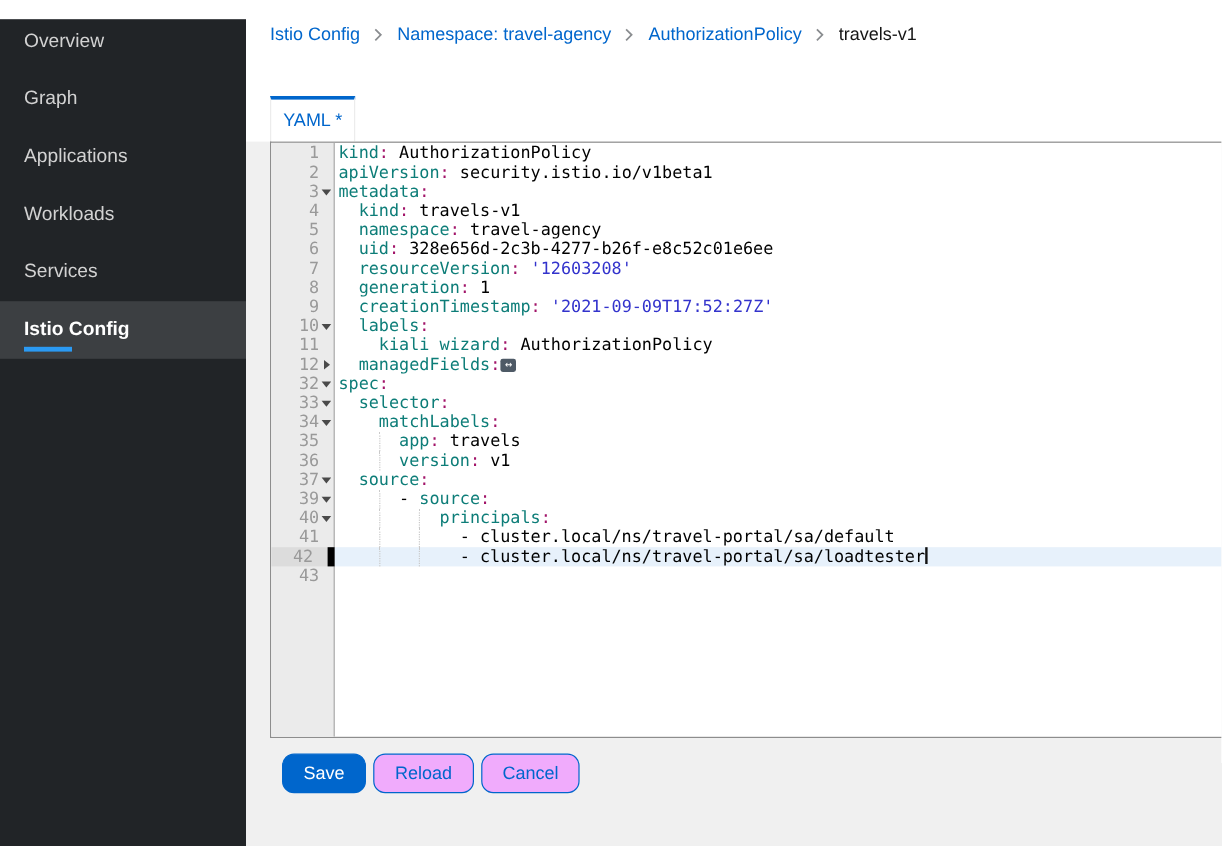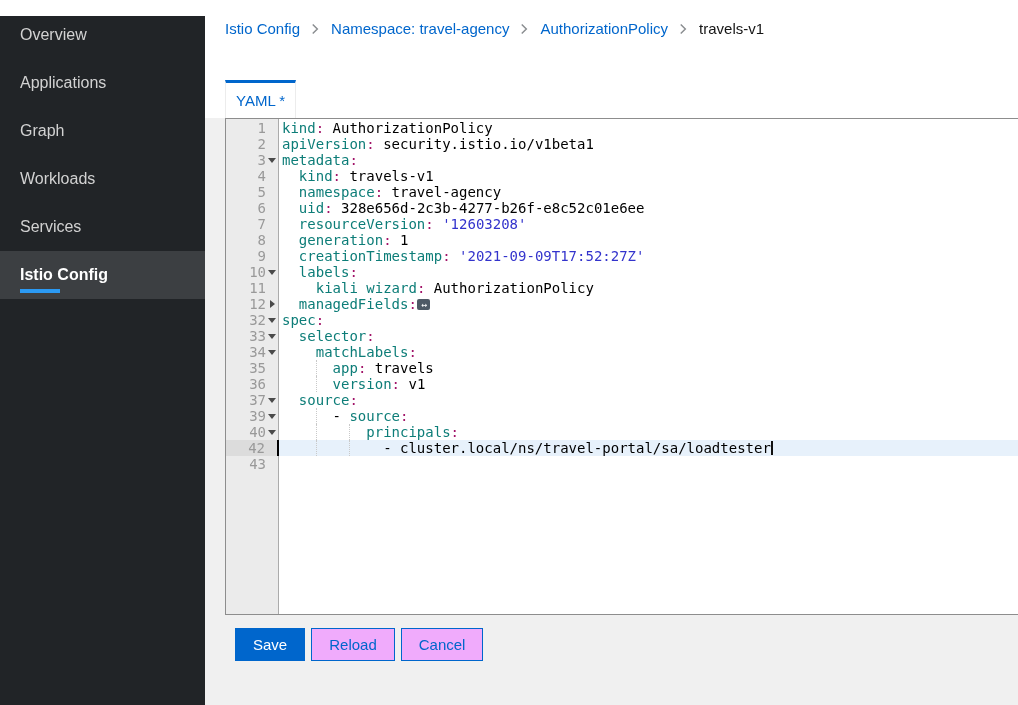--- a/index.html
+++ b/index.html
@@ -50,53 +50,53 @@
     content:"";position:absolute;left:0;top:0;bottom:0;width:52px;
     background:#ebebeb;border-right:1px solid #ababab;z-index:0;
   }
   .rows{position:relative;z-index:1;padding-top:1px;}
   .row{display:flex;height:16px;font:14px/16px "DejaVu Sans Mono",monospace;}
   .gcell{
     width:53px;flex:none;box-sizing:border-box;display:flex;
     justify-content:flex-end;align-items:center;gap:2px;
     color:#999;padding-right:3px;
   }
-  .row.active .gcell{background:#dcdcdc;border-right:2px solid #000000;padding-right:2px;}
+  .row.active .gcell{background:#dcdcdc;border-right:6px solid #000000;padding-right:2px;}
   .arrowbox{width:8px;height:16px;display:flex;align-items:center;justify-content:center;flex:none;}
   .fa-down{width:0;height:0;border-left:4px solid transparent;border-right:4px solid transparent;border-top:5px solid #4a4a4a;}
   .fa-right{width:0;height:0;border-top:4px solid transparent;border-bottom:4px solid transparent;border-left:5px solid #4a4a4a;}
   .ccell{flex:1;padding-left:3px;white-space:pre;position:relative;color:#000;}
   .row.active .ccell{background:#e7f1fb;}
   .tk-k{color:var(--c-key,#0d7d78);}
   .tk-c{color:var(--c-colon,#a11368);}
   .tk-s{color:var(--c-string,#3333cc);}
   .guide{position:absolute;top:0;bottom:0;border-left:1px dotted #c9c9c9;}
   .fold-pill{
     display:inline-block;background:#4e5a66;color:#fff;border-radius:2px;
     font-size:10px;line-height:11px;height:11px;padding:0 4px;
     vertical-align:1px;letter-spacing:-1px;
   }
   .cursor{display:inline-block;width:2px;height:14px;background:#111;vertical-align:-2px;}
   
   .actions{margin:13px 0 0 30px;display:flex;gap:6px;}
   .btn{
     font-family:"Liberation Sans",sans-serif;font-size:15px;
-    padding:7px 17px;border-radius:0;cursor:pointer;box-sizing:border-box;
+    padding:7px 17px;border-radius:10px;cursor:pointer;box-sizing:border-box;
   }
   .btn-primary{background:var(--accent,#0066cc);color:#fff;border:1px solid var(--accent,#0066cc);}
   .btn-secondary{background:#f0abfc;color:var(--accent,#0066cc);border:1px solid var(--accent,#0066cc);}
 </style>
 </head>
 <body>
 
 <aside class="sidebar">
   <div class="nav" id="nav">
       <div class="nav-item">Overview</div>
+      <div class="nav-item">Graph</div>
       <div class="nav-item">Applications</div>
-      <div class="nav-item">Graph</div>
       <div class="nav-item">Workloads</div>
       <div class="nav-item">Services</div>
       <div class="nav-item active">Istio Config</div>
     </div>
 </aside>
 
 <main class="main">
   <div class="breadcrumb-row">
     <div class="breadcrumb" id="breadcrumb">
         <span class="crumb">Istio Config</span>
@@ -279,20 +279,27 @@
           </div>
           <div class="row">
             <div class="gcell">
               <span>40</span>
               <span class="arrowbox">
                 <span class="fa-down"></span>
               </span>
             </div>
             <div class="ccell"><span class="guide" style="left: calc(4ch + 3px);"></span><span class="guide" style="left: calc(8ch + 3px);"></span><span>          </span><span class="tk-k">principals</span><span class="tk-c">:</span></div>
           </div>
+          <div class="row">
+            <div class="gcell">
+              <span>41</span>
+              <span class="arrowbox"></span>
+            </div>
+            <div class="ccell"><span class="guide" style="left: calc(4ch + 3px);"></span><span class="guide" style="left: calc(8ch + 3px);"></span><span>            - cluster.local/ns/travel-portal/sa/default</span></div>
+          </div>
           <div class="row active">
             <div class="gcell">
               <span>42</span>
               <span class="arrowbox"></span>
             </div>
             <div class="ccell"><span class="guide" style="left: calc(4ch + 3px);"></span><span class="guide" style="left: calc(8ch + 3px);"></span><span>            - cluster.local/ns/travel-portal/sa/loadtester</span><span class="cursor"></span></div>
           </div>
           <div class="row">
             <div class="gcell">
               <span>43</span>

